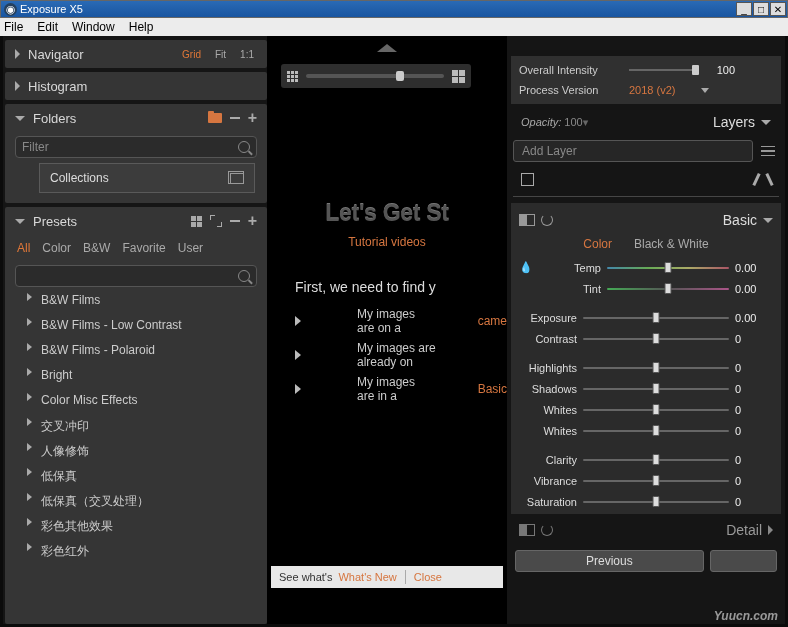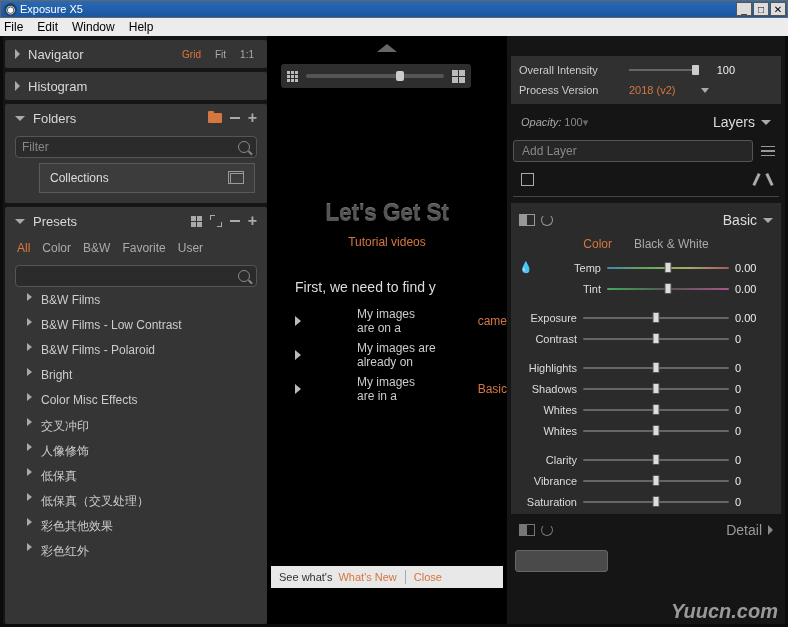--- a/index.html
+++ b/index.html
@@ -90,21 +90,21 @@
 .srow .trk.rainbow{background:linear-gradient(90deg,#48a,#6a5,#aa6,#a56);}
 .srow .trk.tint{background:linear-gradient(90deg,#4a5,#555,#a58);}
 .srow .trk .knob{width:7px;height:11px;background:#ddd;border:1px solid #555;border-radius:1px;position:absolute;left:50%;top:-5px;transform:translateX(-50%);}
 .srow .val{width:38px;text-align:left;color:#eee;}
 .srow .eyedrop{width:18px;}
 .gap10{height:8px;}
 .detailhead{display:flex;align-items:center;height:24px;margin:2px 4px 0;padding:0 8px;font-size:14px;color:#999;}
 .detailhead .spacer{flex:1;}
 .navrow{display:flex;gap:6px;margin:6px 8px 0;}
 .navbtn{flex:1;height:22px;background:#4a4a4a;border:1px solid #666;border-radius:3px;display:flex;align-items:center;justify-content:center;color:#ddd;font-size:12px;}
-.watermark{position:absolute;right:10px;bottom:4px;font-size:20px;color:rgba(210,210,210,0.7);font-weight:bold;font-style:italic;margin-top:21px;}
+.watermark{position:absolute;right:10px;bottom:4px;font-size:12px;color:rgba(210,210,210,0.7);font-weight:bold;font-style:italic;margin-top:21px;}
 .panel-head .plus{font-size:16px;color:#aaa;font-weight:bold;}
 .panel-head .minus{width:10px;height:1.5px;background:#aaa;}
 .gridicon{display:grid;grid-template-columns:repeat(2,5px);gap:1px;}
 .gridicon span{width:5px;height:5px;background:#aaa;}
 .expandicon{width:12px;height:12px;position:relative;}
 .expandicon:before,.expandicon:after{content:"";position:absolute;border:1.5px solid #aaa;width:4px;height:4px;}
 .expandicon:before{left:0;top:0;border-right:none;border-bottom:none;}
 .expandicon:after{right:0;bottom:0;border-left:none;border-top:none;}
 .fold-ico{width:14px;height:10px;border-radius:1px;background:#d67640;position:relative;}
 .fold-ico:before{content:"";position:absolute;left:0;top:-2px;width:6px;height:3px;background:#d67640;border-radius:1px 1px 0 0;}
@@ -437,17 +437,18 @@
     <div class="detailhead">
       <div class="ibox" style="width:16px;height:12px;border:1.5px solid #777;position:relative;">
           <div style="position:absolute;left:0;top:0;width:50%;height:100%;background:#777;"></div>
         </div>
       <div style="width:12px;height:12px;border:1.5px solid #777;border-radius:50%;border-top-color:transparent;margin-left:6px;"></div>
       <div class="spacer"></div>
       <span>Detail</span>
       <div style="width:0;height:0;border-left:5px solid #888;border-top:5px solid transparent;border-bottom:5px solid transparent;margin-left:6px;"></div>
     </div>
     <div class="navrow">
+      <div class="navbtn">Previous</div>
       <div class="navbtn" style="flex:0.35;"></div>
     </div>
   </div>
 </div>
 <div class="watermark">Yuucn.com</div>
 
 </body></html>

